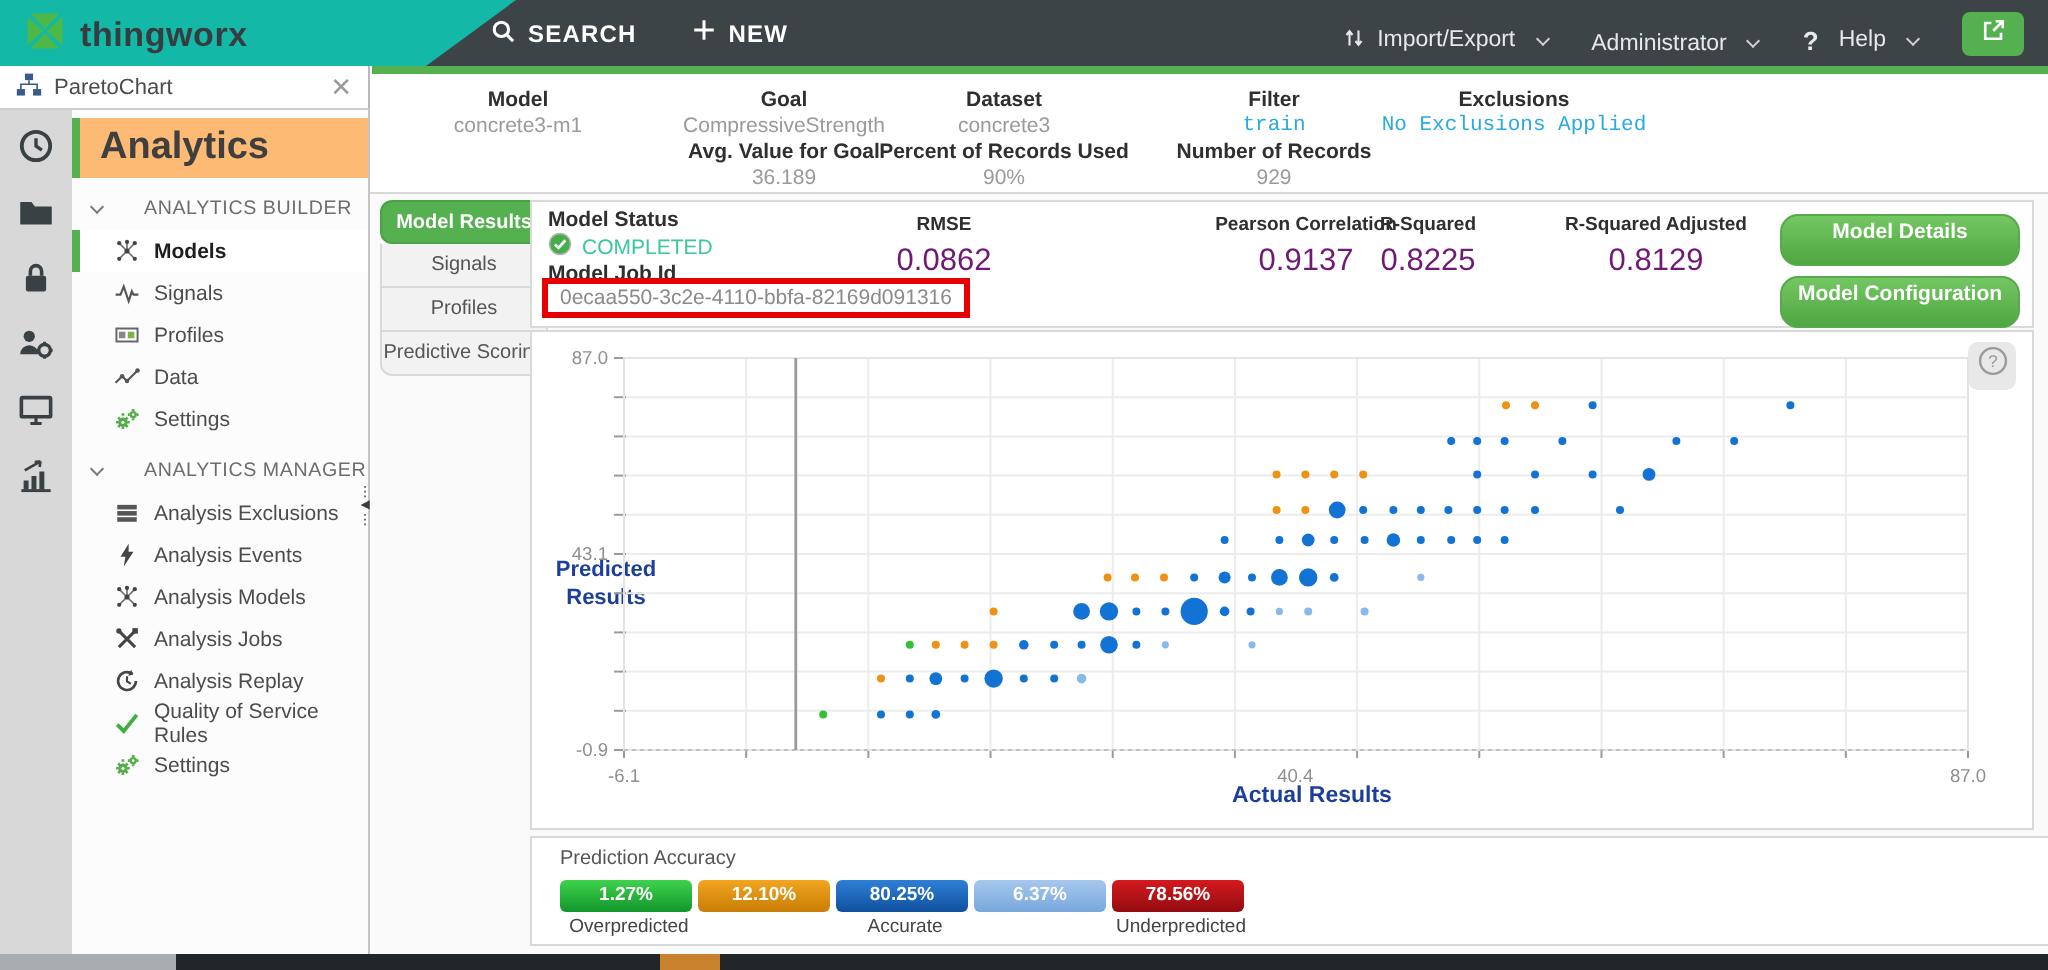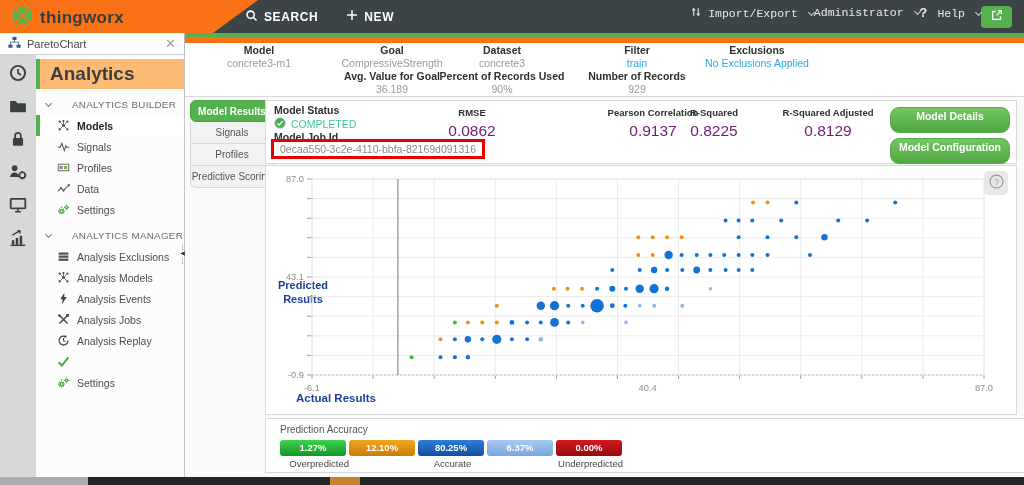--- a/index.html
+++ b/index.html
@@ -2,31 +2,31 @@
 <html><head>
 <meta charset="utf-8">
 <style>
   * { box-sizing: border-box; }
   html,body { margin:0; padding:0; }
   body {
     width:1024px; height:485px; position:relative; overflow:hidden;
     font-family:"Liberation Sans", sans-serif; background:#fff;
   }
   
-  .topbar { position:absolute; left:0; top:0; width:1024px; height:43px; background:#f97316; z-index:5;padding-left:28px; }
+  .topbar { position:absolute; left:0; top:0; width:1024px; height:33px; background:#14b8a6; z-index:5;padding-left:28px; }
   .topbar-dark { position:absolute; left:185px; top:0; right:0; height:33px; background:#3d4448;
     clip-path:polygon(73px 0, 100% 0, 100% 100%, 28px 100%); display:flex; align-items:center; }
   .green-strip { position:absolute; left:186px; top:33px; right:0; height:4px; background:#55b04f; z-index:6; }
   .logo { position:absolute; left:12px; top:5px; display:flex; gap:7px; align-items:center; }
   .logo-text { font-size:17px; font-weight:bold; color:#363c40; letter-spacing:.3px; }
   .nav-left { margin-left:60px; display:flex; gap:28px; align-items:center; color:#fff;
     font-size:12px; font-weight:bold; letter-spacing:.6px; }
   .nav-item { display:flex; gap:6px; align-items:center; cursor:pointer; }
-  .nav-right { margin-left:auto; margin-right:12px; display:flex; align-items:flex-start;
-    color:#e8e8e8; font-size:11.5px;font-family:Liberation Mono, monospace; }
+  .nav-right { margin-left:auto; margin-right:12px; display:flex; gap:22px; align-items:flex-end;
+    color:#e8e8e8; font-size:11.5px; }
   .chev { width:5px; height:5px; border-right:1.4px solid #cfcfcf; border-bottom:1.4px solid #cfcfcf;
     transform:rotate(45deg); display:inline-block; margin-left:5px; margin-bottom:2px; }
   .launch-btn { background:#55b04f; border-radius:4px; width:31px; height:22px;
     display:flex; align-items:center; justify-content:center; cursor:pointer; }
   .qmark { font-weight:bold; font-size:13px; color:#e8e8e8; margin-right:4px; }
   
   .tabstrip { position:absolute; left:0; top:33px; width:185px; height:22px; background:#fff;
     border-bottom:1px solid #cfcfcf; border-right:1px solid #b9b9b9; display:flex; align-items:center;
     padding:0 8px; font-size:11px; color:#4a4a4a; z-index:6; }
   .tab-close { margin-left:auto; color:#9a9a9a; font-size:13px; cursor:pointer; }
@@ -48,21 +48,21 @@
     font-size:10.5px; color:#4c4c4c; border-left:4px solid transparent; cursor:pointer; }
   .sp-item.active { font-weight:bold; color:#1e1e1e; border-left-color:#55b04f; background:#fff; }
   .sp-item svg { width:13px; height:13px; display:block; }
   
   .main { position:absolute; left:185px; top:37px; width:839px; height:440px; background:#fafafa; }
   .infoband { position:absolute; left:0; top:0; width:100%; height:60px; background:#fff;
     border-bottom:1px solid #d8d8d8; }
   .info-col { position:absolute; top:7px; transform:translateX(-50%); text-align:center; white-space:nowrap;margin-left:12px; }
   .il { font-size:10.5px; font-weight:bold; color:#2f2f2f; line-height:13px; }
   .iv { font-size:10.5px; color:#9a9a9a; line-height:13px; }
-  .iv.link { color:#29abe2; cursor:pointer; }
+  .iv.link { color:#29abe2; cursor:pointer;font-family:Liberation Mono, monospace; }
   
   .vtabs { position:absolute; left:5px; top:63px; width:84px; }
   .vtab { height:22px; line-height:22px; text-align:center; font-size:10px; color:#555;
     background:#f2f2f2; border:1px solid #d9d9d9; border-top:none; cursor:pointer; }
   .vtab:first-child { border-top:1px solid #d9d9d9; border-radius:6px 6px 0 0; }
   .vtab:last-child { border-radius:0 0 6px 6px; }
   .vtab.active { background:#55b04f; border-color:#4ba145; color:#fff; font-weight:bold; border-radius:6px; }
   
   .statuscard { position:absolute; left:80px; top:63px; width:752px; height:64px; background:#fff;
     border:1px solid #d9d9d9; }
@@ -80,33 +80,33 @@
   .gbtn { height:26px; border-radius:9px; background:linear-gradient(#74c763,#4fa742);
     border:1px solid #58a94b; color:#fff; font-size:10.5px; font-weight:bold; text-align:center;
     line-height:17px; margin-bottom:5px; cursor:pointer; }
   
   .chartcard { position:absolute; left:80px; top:128px; width:752px; height:250px; background:#fff;
     border:1px solid #d9d9d9; }
   .help-btn { position:absolute; right:8px; top:5px; width:24px; height:24px; background:#e8e8e8;
     border-radius:5px; display:flex; align-items:center; justify-content:center; cursor:pointer; }
   .ylabel { position:absolute; left:4px; top:112px; width:66px; text-align:center; font-size:11px;
     font-weight:bold; color:#1c3f99; line-height:14px; }
-  .xlabel { position:absolute; left:0; right:0; top:226px; padding-left:30px;
+  .xlabel { position:absolute; left:0; right:0; top:226px; text-align:center; padding-left:30px;
     font-size:11.5px; font-weight:bold; color:#1c3f99; }
   #plot { position:absolute; left:20px; top:6px; }
   
   .legendcard { position:absolute; left:80px; top:381px; width:828px; height:55px; background:#fff;
     border:1px solid #d9d9d9; padding:5px 0 0 14px; }
   .lg-title { font-size:10px; color:#555; }
   .lg-blocks { display:flex; gap:3px; margin-top:5px; }
   .lg-block { width:66px; height:16px; border-radius:3px; color:#fff; font-size:9.5px; font-weight:bold;
     text-align:center; line-height:16px; }
   .lg-labels { display:flex; margin-top:2px; font-size:9.5px; color:#444; }
   .lg-cell { width:69px; text-align:center; }
-  .lg-cell:first-child { text-align:right; }
+  .lg-cell:first-child { text-align:center; }
   
   .handle { position:absolute; left:178px; top:243px; width:9px; display:flex; flex-direction:column;
     align-items:center; color:#3a3a3a; font-size:7px; line-height:1.05; z-index:7; cursor:pointer; }
   
   .bottombar { position:absolute; left:0; bottom:0; width:1024px; height:8px; background:#aaadaf; }
   .bb-dark { position:absolute; left:88px; right:0; top:0; bottom:0; background:#232629; }
   .bb-orange { position:absolute; left:330px; width:30px; top:0; bottom:0; background:#c8822e; }
 </style>
 </head>
 <body>
@@ -307,20 +307,28 @@
               <rect x="2" y="6.8" width="12" height="2.8"></rect>
               <rect x="2" y="10.6" width="12" height="2.8"></rect>
             </g>
           </svg>
         </span>
         <span>Analysis Exclusions</span>
       </div>
       <div class="sp-item">
         <span>
           <svg viewBox="0 0 16 16">
+            <path d="M9 1 L4 9 h3 L6 15 12 6 H9 z" fill="#444"></path>
+          </svg>
+        </span>
+        <span>Analysis Events</span>
+      </div>
+      <div class="sp-item">
+        <span>
+          <svg viewBox="0 0 16 16">
             <g stroke="#6a6a6a" stroke-width="1">
               <line x1="8" y1="8" x2="3.2" y2="3.2"></line>
               <line x1="8" y1="8" x2="12.8" y2="3.2"></line>
               <line x1="8" y1="8" x2="3.2" y2="12.8"></line>
               <line x1="8" y1="8" x2="12.8" y2="12.8"></line>
               <line x1="8" y1="8" x2="8" y2="2.4"></line>
             </g>
             <g fill="#444">
               <circle cx="8" cy="8" r="1.6"></circle>
               <circle cx="3.2" cy="3.2" r="1.3"></circle>
@@ -329,28 +337,20 @@
               <circle cx="12.8" cy="12.8" r="1.3"></circle>
               <circle cx="8" cy="2.4" r="1.3"></circle>
             </g>
           </svg>
         </span>
         <span>Analysis Models</span>
       </div>
       <div class="sp-item">
         <span>
           <svg viewBox="0 0 16 16">
-            <path d="M9 1 L4 9 h3 L6 15 12 6 H9 z" fill="#444"></path>
-          </svg>
-        </span>
-        <span>Analysis Events</span>
-      </div>
-      <div class="sp-item">
-        <span>
-          <svg viewBox="0 0 16 16">
             <path d="M3 3 L13 13 M13 3 L3 13" stroke="#444" stroke-width="1.8"></path>
             <circle cx="3" cy="3" r="1.6" fill="#444"></circle>
             <rect x="11.3" y="1.3" width="3.4" height="3.4" fill="#444"></rect>
           </svg>
         </span>
         <span>Analysis Jobs</span>
       </div>
       <div class="sp-item">
         <span>
           <svg viewBox="0 0 16 16">
@@ -360,20 +360,21 @@
           </svg>
         </span>
         <span>Analysis Replay</span>
       </div>
       <div class="sp-item">
         <span>
           <svg viewBox="0 0 16 16">
             <path d="M2 9 l4 4 L14 3" fill="none" stroke="#3faf3f" stroke-width="2.4"></path>
           </svg>
         </span>
+        <span>Quality of Service Rules</span>
       </div>
       <div class="sp-item">
         <span>
           <svg viewBox="0 0 16 16">
             <g stroke="#54ad49" stroke-width="1.6">
               <path d="M5.5 6 v-1.6 M5.5 14.2 v-1.6 M1.3 10 h1.6 M8.1 10 h1.6 M2.6 7.1 l1.1 1.1 M7.3 11.8 l1.1 1.1 M2.6 12.9 l1.1-1.1 M7.3 8.2 l1.1-1.1"></path>
               <path d="M11.8 1.8 v1.2 M11.8 7.6 v1.2 M8.5 5.3 h1.2 M13.9 5.3 h1.2"></path>
             </g>
             <circle cx="5.5" cy="10" r="2.9" fill="#54ad49"></circle>
             <circle cx="11.8" cy="5.3" r="2.3" fill="#54ad49"></circle>
@@ -624,21 +625,21 @@
     <div class="xlabel">Actual Results</div>
   </div>
 
   <div class="legendcard">
     <div class="lg-title">Prediction Accuracy</div>
     <div class="lg-blocks" id="lgblocks">
         <div class="lg-block" style="background: linear-gradient(rgb(63, 210, 77), rgb(18, 150, 43));">1.27%</div>
         <div class="lg-block" style="background: linear-gradient(rgb(242, 165, 31), rgb(201, 125, 5));">12.10%</div>
         <div class="lg-block" style="background: linear-gradient(rgb(47, 127, 214), rgb(15, 79, 158));">80.25%</div>
         <div class="lg-block" style="background: linear-gradient(rgb(166, 200, 238), rgb(120, 167, 220));">6.37%</div>
-        <div class="lg-block" style="background: linear-gradient(rgb(212, 26, 31), rgb(147, 11, 16));">0.00%</div>
+        <div class="lg-block" style="background: linear-gradient(rgb(212, 26, 31), rgb(147, 11, 16));">78.56%</div>
       </div>
     <div class="lg-labels" id="lglabels">
         <div class="lg-cell">Overpredicted</div>
         <div class="lg-cell"></div>
         <div class="lg-cell">Accurate</div>
         <div class="lg-cell"></div>
         <div class="lg-cell">Underpredicted</div>
       </div>
   </div>
 </div>

